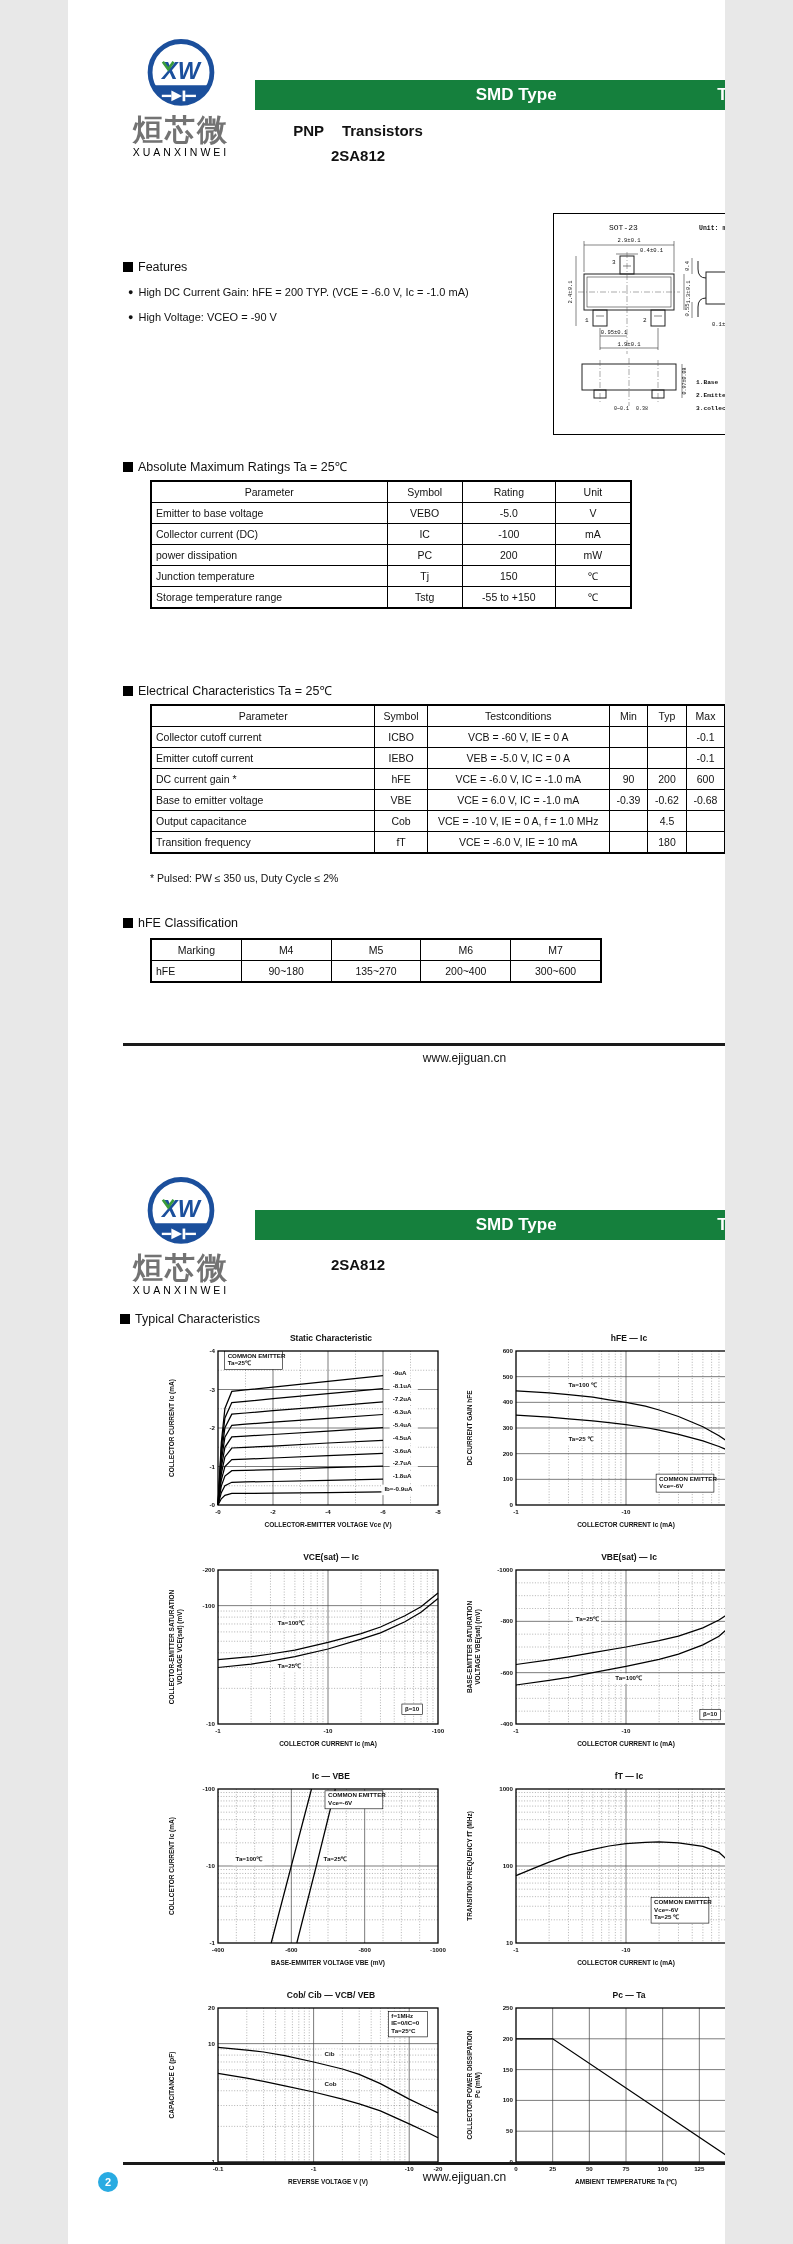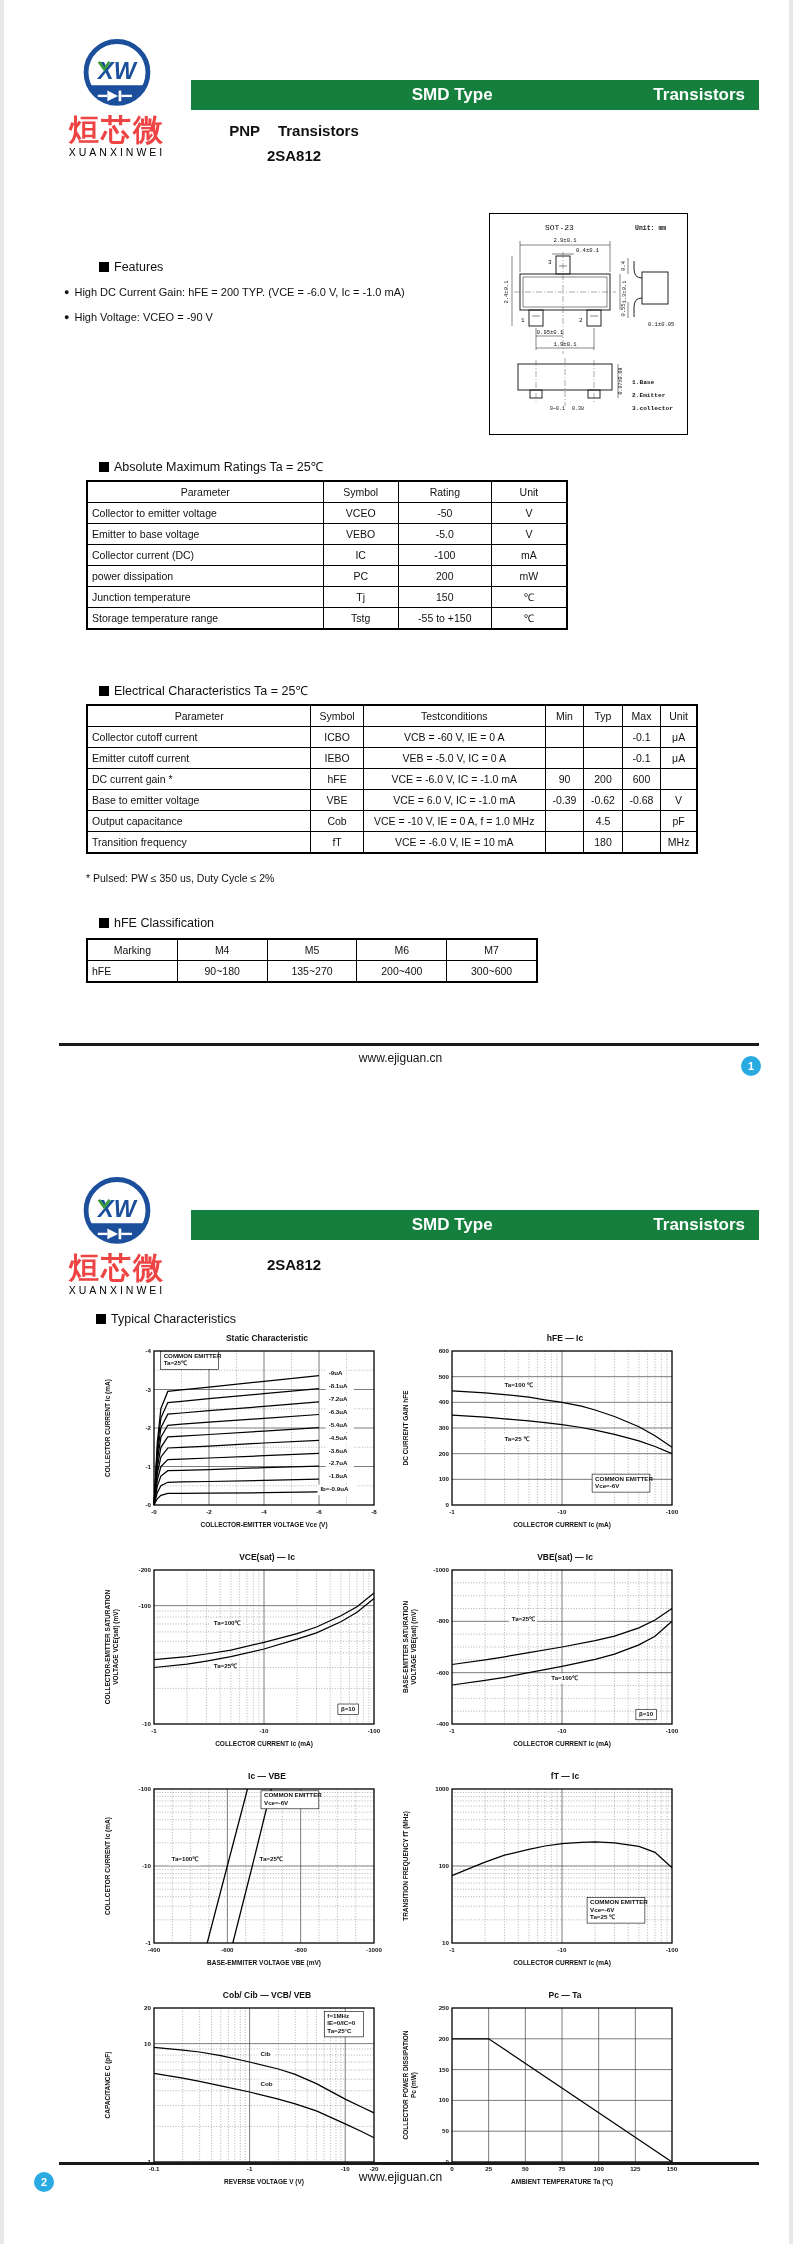--- a/index.html
+++ b/index.html
@@ -1,31 +1,31 @@
 <!DOCTYPE html>
 <html><head>
 <meta charset="utf-8">
 <style>
   html,body{margin:0;padding:0;background:#e8e8e8;}
-  .sheet{position:relative;width:785px;height:2244px;background:#fff;margin:0 auto;
+  .sheet{position:relative;width:657px;height:2244px;background:#fff;margin:0 auto;
          font-family:"Liberation Sans",sans-serif;color:#111;overflow:hidden;}
   .page{position:absolute;left:0;width:793px;}
   
   .logo{position:absolute;left:48px;width:130px;text-align:center;}
-  .logo-cn{font-size:30px;font-weight:bold;letter-spacing:2px;line-height:30px;color:#ef4444;}
+  .logo-cn{font-size:30px;font-weight:bold;letter-spacing:2px;line-height:30px;color:#737373;}
   .logo-en{font-size:10.5px;letter-spacing:3px;color:#000;margin-top:1px;}
   .type-bar{position:absolute;left:187px;width:568px;height:30px;background:#15803d;
             display:flex;align-items:center;color:#fff;font-weight:bold;font-size:17px;}
   .type-bar .bl{flex:1;text-align:center;padding-left:60px;}
   .type-bar .br{padding-right:14px;}
   .doc-title{position:absolute;left:130px;width:320px;text-align:center;font-size:15px;
              font-weight:bold;word-spacing:14px;}
   .doc-part{position:absolute;left:130px;width:320px;text-align:center;font-size:15px;font-weight:bold;}
   
-  .sec{position:absolute;display:flex;align-items:center;font-size:12.5px;margin-left:40px;}
+  .sec{position:absolute;display:flex;align-items:center;font-size:12.5px;}
   .sec .sq{width:10px;height:10px;background:#000;margin-right:5px;flex:none;}
   
   .feat{position:absolute;font-size:11px;display:flex;align-items:center;}
   .feat .dot{font-size:9px;margin-right:5px;}
   
   table{border-collapse:collapse;position:absolute;border:2px solid #000;font-size:10.5px;
         table-layout:fixed;}
   th,td{border:1px solid #000;height:18px;padding:1px 4px;text-align:center;font-weight:normal;
         overflow:hidden;white-space:nowrap;}
   td.param{text-align:left;}
@@ -183,26 +183,20 @@
     <table class="t-amr" id="amr-table" style="left:82px;top:480px;">
       <thead>
           <tr>
             <th>Parameter</th>
             <th>Symbol</th>
             <th>Rating</th>
             <th>Unit</th>
           </tr>
         </thead>
       <tbody>
-          <tr>
-            <td class="param">Collector to emitter voltage</td>
-            <td>VCEO</td>
-            <td>-50</td>
-            <td>V</td>
-          </tr>
           <tr>
             <td class="param">Emitter to base voltage</td>
             <td>VEBO</td>
             <td>-5.0</td>
             <td>V</td>
           </tr>
           <tr>
             <td class="param">Collector current (DC)</td>
             <td>IC</td>
             <td>-100</td>

